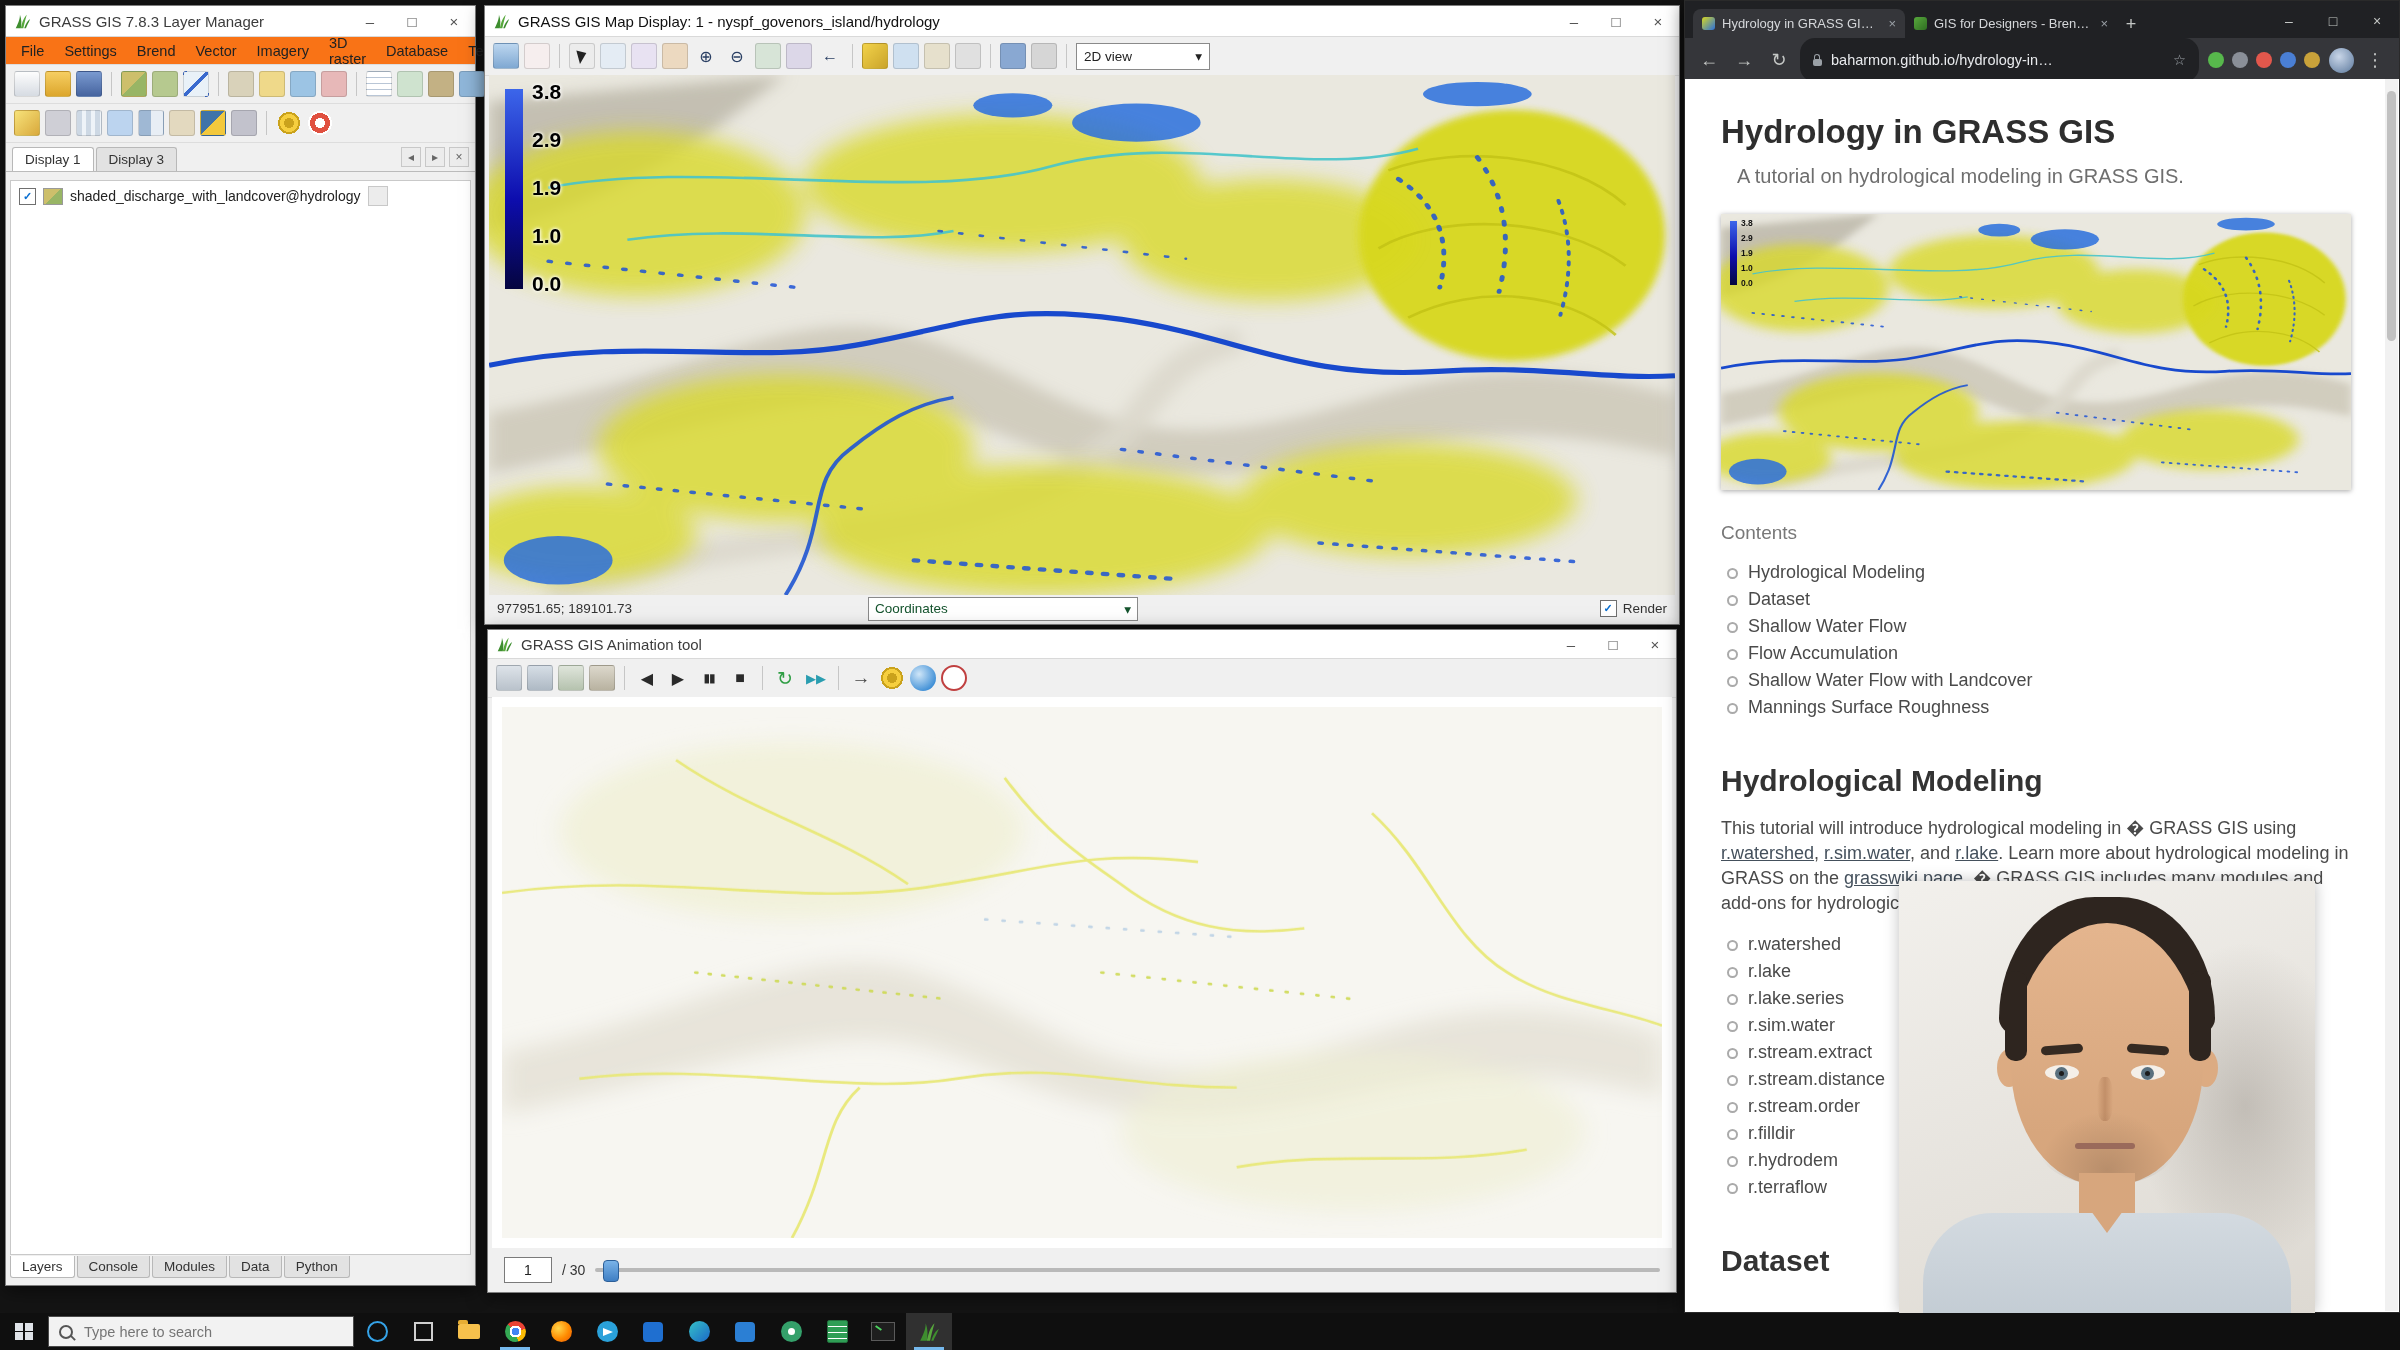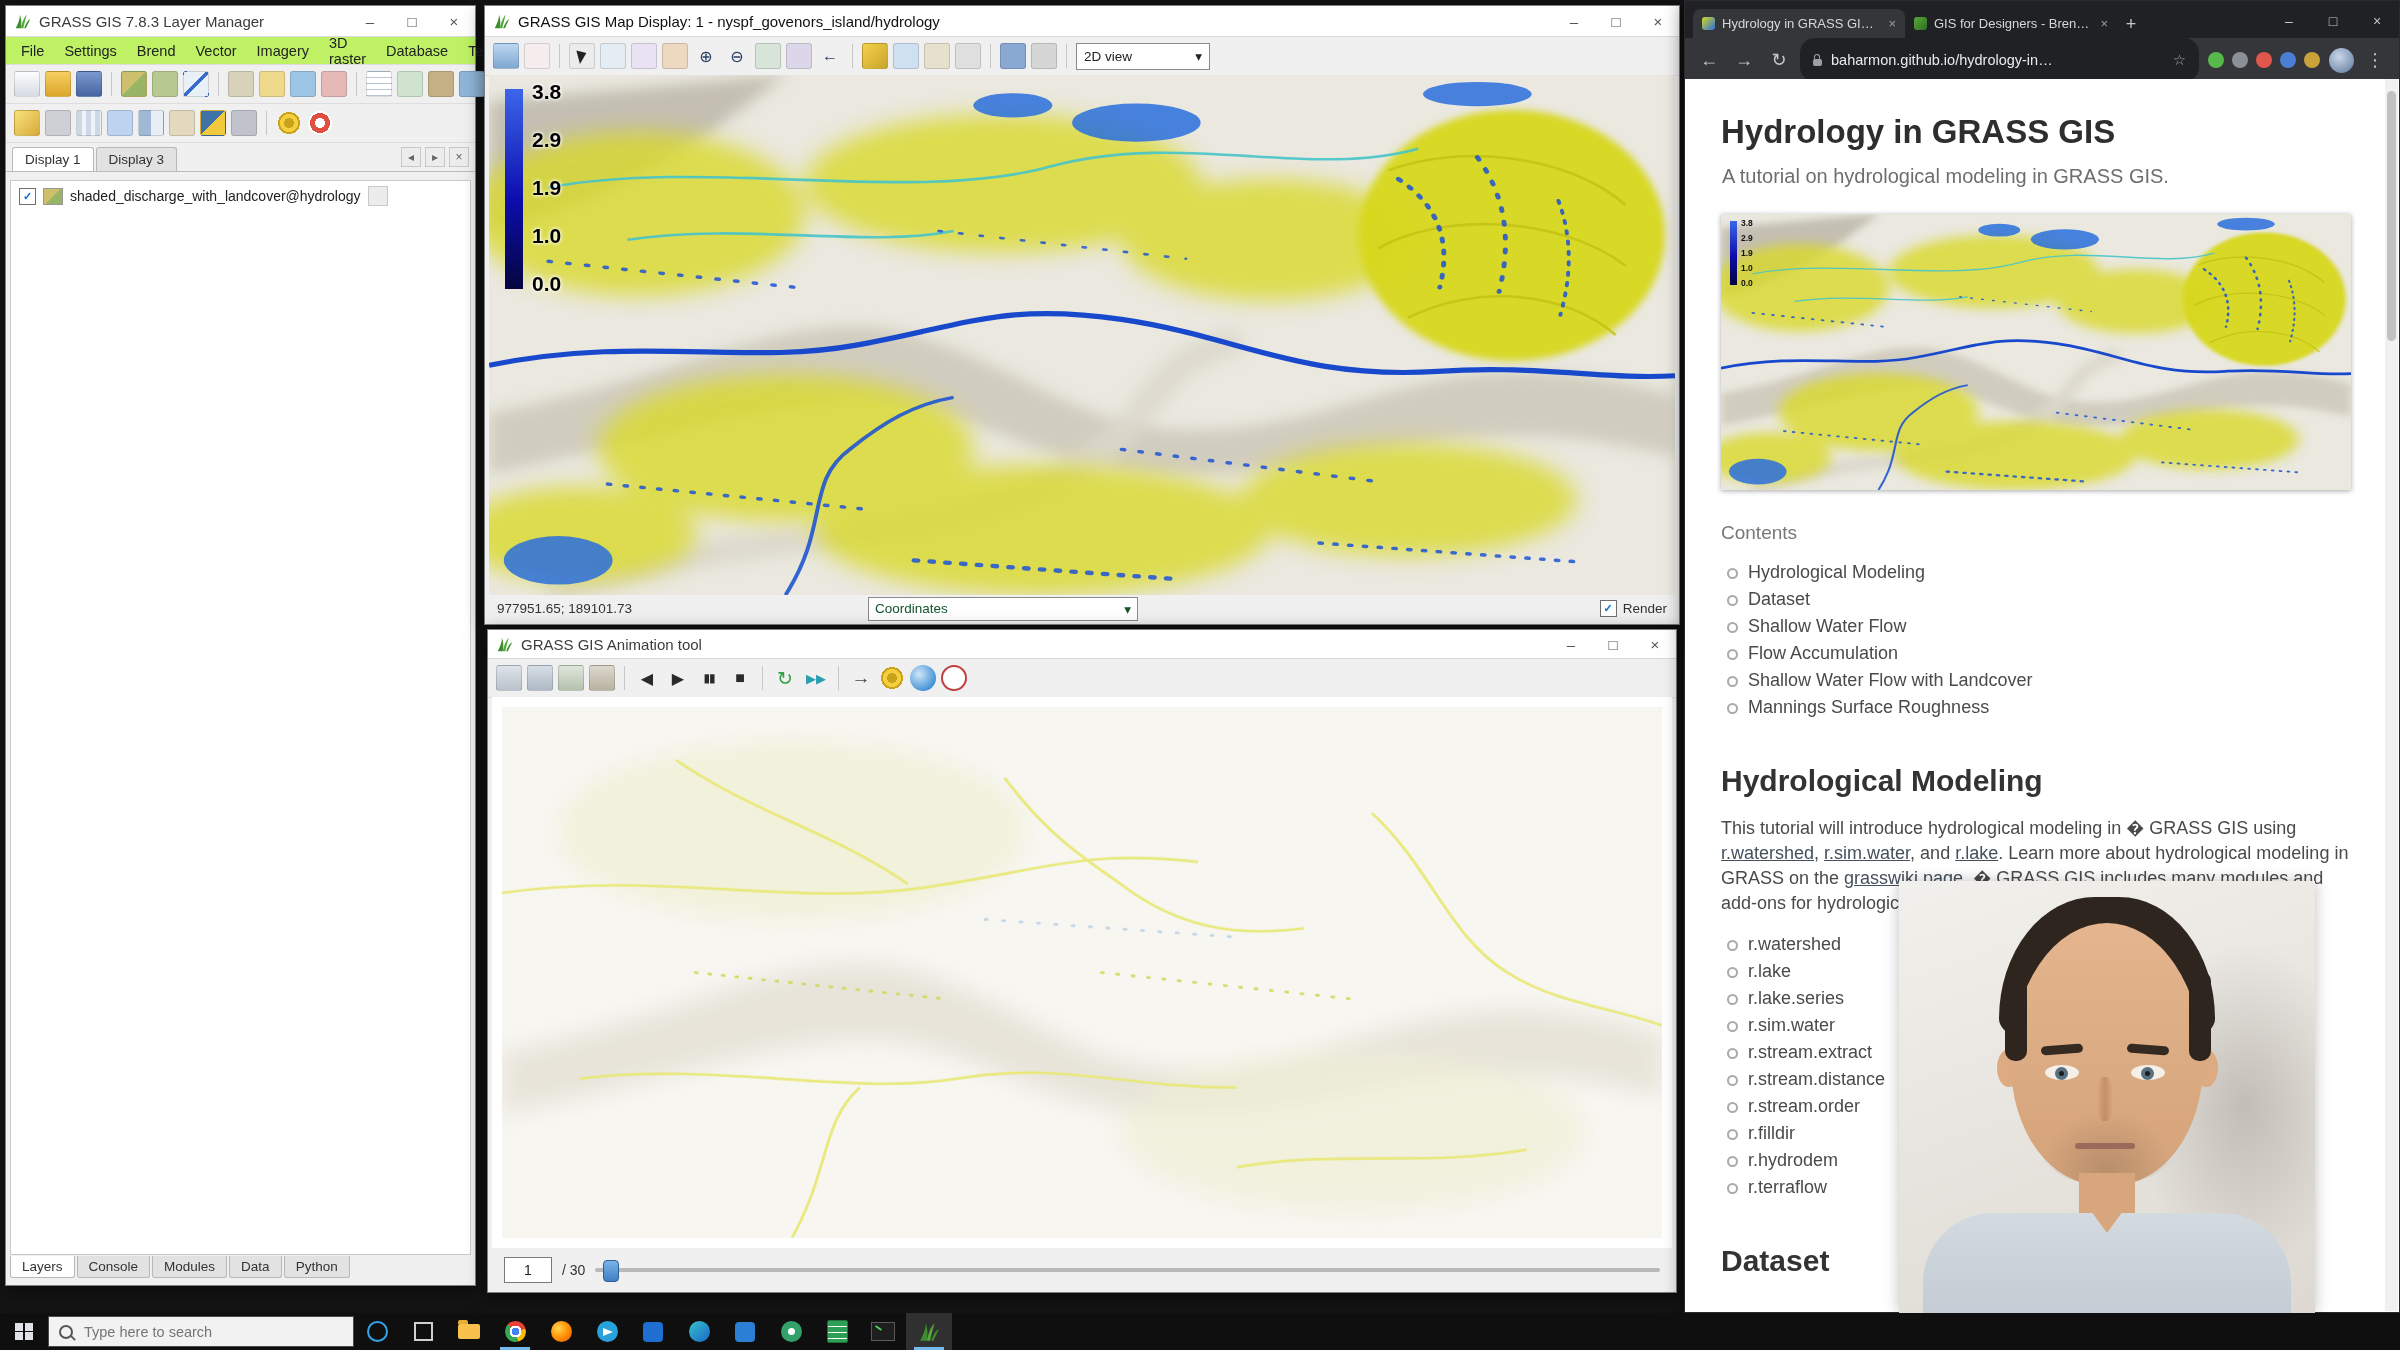--- a/index.html
+++ b/index.html
@@ -3,21 +3,21 @@
 <meta charset="utf-8">
 <style>
   html,body{margin:0;padding:0}
   body{width:2400px;height:1350px;background:#141414;font-family:"Liberation Sans",sans-serif;position:relative;overflow:hidden;color:#222}
   .win{position:absolute;background:#f0f0f0;border:1px solid #7e7e7e;box-shadow:0 4px 18px rgba(0,0,0,.55);box-sizing:border-box}
   .tbar{height:30px;background:#fff;display:flex;align-items:center;padding:0 0 0 8px;gap:8px;border-bottom:1px solid #d9d9d9}
   .tbar .ttl{font-size:15px;color:#3c3c3c;white-space:nowrap;overflow:hidden}
   .wc{margin-left:auto;display:flex;height:100%}
   .wcb{width:42px;height:100%;display:flex;align-items:center;justify-content:center;font-size:15px;color:#555}
   .grassico{width:17px;height:17px;flex:none}
-  .menubar{height:27px;background:#bef264;display:flex;align-items:center;gap:2px;padding:0 6px;border-bottom:1px solid #ddd}
+  .menubar{height:27px;background:#f97316;display:flex;align-items:center;gap:2px;padding:0 6px;border-bottom:1px solid #ddd}
   .mi{font-size:14.5px;color:#222;padding:3px 9px}
   .toolbar{height:38px;background:#f0f0f0;display:flex;align-items:center;gap:5px;padding:0 8px;border-bottom:1px solid #ddd}
   .ti{width:26px;height:26px;border-radius:3px;flex:none;border:1px solid rgba(0,0,0,.14);box-sizing:border-box}
   .tg{width:26px;height:26px;flex:none;display:flex;align-items:center;justify-content:center;font-size:16px;color:#2a3f63;border-radius:3px}
   .tsep{width:1px;height:24px;background:#c6c6c6;margin:0 4px;flex:none}
   .i-gear{border-radius:50%;background:radial-gradient(circle,#caa21c 0 5px,#f6cf3f 5px 9px,#caa21c 9px 11px,#f0f0f0 11px);border:none}
   .i-help{border-radius:50%;background:radial-gradient(circle,#fff 0 5px,#e05040 5px 10px,#fff 10px 12px,#f0f0f0 12px);border:none}
   .i-globe{border-radius:50%;background:radial-gradient(circle at 35% 35%,#cfe6f8,#3f8fd6 75%);border:none}
   .i-clock{border-radius:50%;background:#fff;border:2px solid #c04040}
   .i-pointer{position:relative;background:#ececec}
@@ -66,21 +66,21 @@
   .navbtn{width:28px;height:28px;display:flex;align-items:center;justify-content:center;color:#c4c7c5;font-size:18px;border-radius:50%}
   .omnibox{flex:1;height:44px;background:#202124;border-radius:15px;display:flex;align-items:center;gap:9px;padding:0 13px;color:#e8eaed;font-size:14.5px;overflow:hidden}
   .lock{width:9px;height:7px;background:#9aa0a6;border-radius:2px;position:relative;margin-top:4px;flex:none}
   .lock::before{content:"";position:absolute;top:-5px;left:1px;width:4px;height:4px;border:1.5px solid #9aa0a6;border-bottom:none;border-radius:3px 3px 0 0}
   .omnibox .url{white-space:nowrap;overflow:hidden;text-overflow:ellipsis;flex:1}
   .exts{display:flex;align-items:center;gap:8px;padding:0 2px}
   .ext{width:16px;height:16px;border-radius:50%}
   .avatar{width:25px;height:25px;border-radius:50%;background:radial-gradient(circle at 40% 35%,#c9d6e8,#5b789c)}
   .content{position:absolute;left:0;top:78px;right:0;bottom:0;background:#fff;overflow:hidden;padding:34px 40px 0 36px;box-sizing:border-box;color:#4a4a4a}
   .ptitle{font-size:33px;color:#2e2e2e;margin:0 0 14px;font-weight:bold}
-  .subtl{font-size:20px;color:#6e6e6e;margin:0 1px 26px}
+  .subtl{font-size:20px;color:#6e6e6e;margin:0 16px 26px}
   .hero{width:630px;height:276px;position:relative;box-shadow:0 1px 5px rgba(0,0,0,.35);margin-bottom:32px;background:#eae8df;overflow:hidden}
   .minileg{position:absolute;left:9px;top:7px;display:flex;gap:4px;z-index:2}
   .minibar{width:7px;height:64px;background:linear-gradient(180deg,#3c66ea,#0d0dae 55%,#05053f)}
   .minivals{height:70px;display:flex;flex-direction:column;justify-content:space-between;margin-top:-3px;font-size:8.5px;font-weight:bold;color:#111}
   .toclabel{font-size:19px;color:#787878;margin:0 0 16px}
   ul.dots{list-style:none;margin:0;padding:0}
   ul.dots li{position:relative;padding-left:27px;font-size:18px;line-height:25px;color:#4a4a4a;margin-bottom:2px}
   ul.dots li::before{content:"";position:absolute;left:6px;top:8px;width:7px;height:7px;border:2px solid #aaa;border-radius:50%}
   .h2{font-size:30px;color:#333;margin:44px 0 18px;font-weight:bold}
   p.body{font-size:18px;line-height:25px;margin:0 0 16px;max-width:644px;position:relative}

